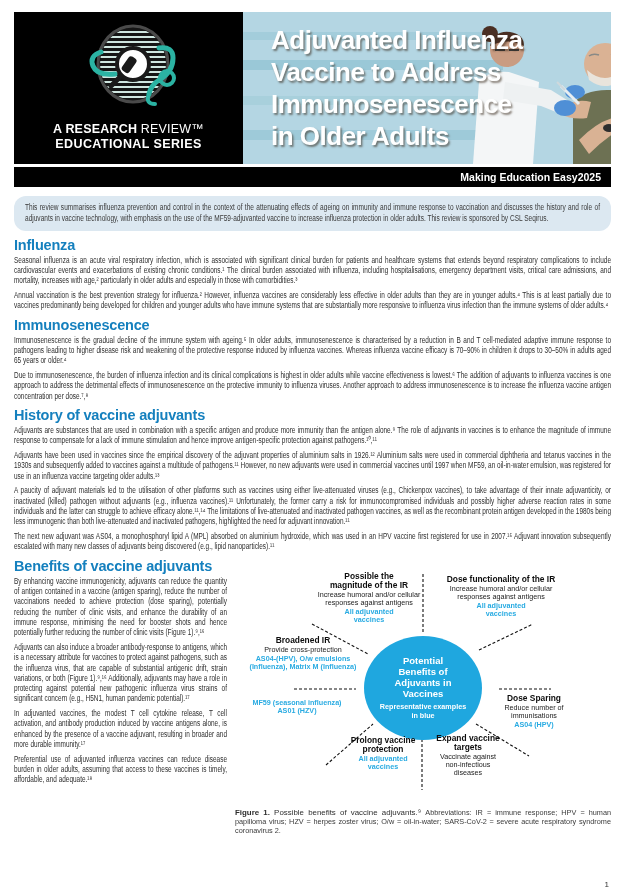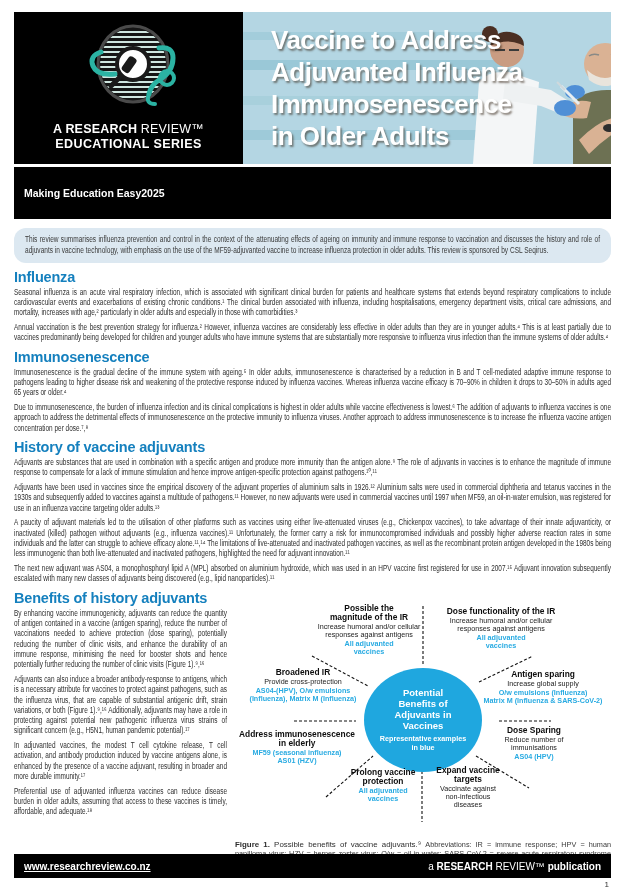--- a/index.html
+++ b/index.html
@@ -18,21 +18,21 @@
   .logo-line1 .b { font-weight:bold; }
   .logo-line2 { font-size:12.5px; font-weight:bold; letter-spacing:0.4px; }
   .photo-box { flex:1; position:relative; overflow:hidden; background:#b4d6e3; }
   .photo-box svg.scene { position:absolute; left:0; top:0; }
   .hero-title { position:absolute; left:28px; top:12px; color:#fff; font-weight:bold;
     font-size:26px; line-height:32px; letter-spacing:-0.5px;
     text-shadow:1.5px 2px 2px rgba(55,40,25,0.55); }
 
   
   .topbar { margin-top:3px; height:20px; background:#000; color:#fff;
-    display:flex; align-items:center; justify-content:flex-start; padding:16px 10px; }
+    display:flex; align-items:center; justify-content:flex-end; padding:0 10px; }
   .topbar .left { font-size:10.5px; font-weight:bold; }
   .topbar .right { font-size:10.5px; font-weight:bold; }
 
   
   .intro { margin-top:9px; background:#dce8f1; padding:6px 11px 7px; border-radius:12px; }
   .intro p { margin:0; font-size:8.5px; line-height:10.8px; text-align:justify; color:#3a3a3a; }
 
   
   .cond { width:130%; transform:scaleX(0.7692); transform-origin:0 0; }
 
@@ -134,22 +134,22 @@
           <path d="M247 34 q4 -16 20 -14 q14 2 14 14 l-4 -2 q-14 -6 -30 2 Z" fill="#4a2f23"></path>
           <circle cx="247" cy="22" r="8" fill="#4a2f23"></circle>
           <path d="M252 38 l10 0 M266 38 l10 0" stroke="#3a3a3a" stroke-width="2" fill="none"></path>
           <path d="M262 70 l46 8 l16 10 l-6 14 l-20 -8 l-38 -6 Z" fill="#eef1f2"></path>
           <ellipse cx="322" cy="96" rx="11" ry="8" fill="#4f8fd6"></ellipse>
           <ellipse cx="332" cy="80" rx="10" ry="7" fill="#4f8fd6"></ellipse>
           <line x1="318" y1="74" x2="336" y2="92" stroke="#e8eef0" stroke-width="3"></line>
           <line x1="314" y1="70" x2="322" y2="78" stroke="#cfd8dc" stroke-width="2"></line>
         </svg>
         <div class="hero-title">
+          <div>Adjuvanted Influenza</div>
           <div>Vaccine to Address</div>
-          <div>Adjuvanted Influenza</div>
           <div>Immunosenescence</div>
           <div>in Older Adults</div>
         </div>
       </div>
     </div>
 
     <div class="topbar">
       <span class="left">Making Education Easy</span>
       <span class="right">2025</span>
     </div>
@@ -166,21 +166,21 @@
     <p class="body cond">Immunosenescence is the gradual decline of the immune system with ageing.⁵ In older adults, immunosenescence is characterised by a reduction in B and T cell-mediated adaptive immune response to pathogens leading to higher disease risk and weakening of the protective response induced by influenza vaccines. Whereas influenza vaccine efficacy is 70–90% in children it drops to 30–50% in adults aged 65 years or older.⁴</p>
     <p class="body cond">Due to immunosenescence, the burden of influenza infection and its clinical complications is highest in older adults while vaccine effectiveness is lowest.⁶ The addition of adjuvants to influenza vaccines is one approach to address the detrimental effects of immunosenescence on the protective immunity to influenza viruses. Another approach to address immunosenescence is to increase the influenza vaccine antigen concentration per dose.⁷,⁸</p>
 
     <h2 class="sec">History of vaccine adjuvants</h2>
     <p class="body cond">Adjuvants are substances that are used in combination with a specific antigen and produce more immunity than the antigen alone.⁹ The role of adjuvants in vaccines is to enhance the magnitude of immune response to compensate for a lack of immune stimulation and hence improve antigen-specific protection against pathogens.¹⁰,¹¹</p>
     <p class="body cond">Adjuvants have been used in vaccines since the empirical discovery of the adjuvant properties of aluminium salts in 1926.¹² Aluminium salts were used in commercial diphtheria and tetanus vaccines in the 1930s and subsequently added to vaccines against a multitude of pathogens.¹¹ However, no new adjuvants were used in commercial vaccines until 1997 when MF59, an oil-in-water emulsion, was registered for use in an influenza vaccine targeting older adults.¹³</p>
     <p class="body cond">A paucity of adjuvant materials led to the utilisation of other platforms such as vaccines using either live-attenuated viruses (e.g., Chickenpox vaccines), to take advantage of their innate adjuvanticity, or inactivated (killed) pathogen without adjuvants (e.g., influenza vaccines).¹¹ Unfortunately, the former carry a risk for immunocompromised individuals and possibly higher adverse reaction rates in some individuals and the latter can struggle to achieve efficacy alone.¹¹,¹⁴ The limitations of live-attenuated and inactivated pathogen vaccines, as well as the recombinant protein antigen developed in the 1980s being less immunogenic than both live-attenuated and inactivated pathogens, highlighted the need for adjuvant innovation.¹¹</p>
     <p class="body cond">The next new adjuvant was AS04, a monophosphoryl lipid A (MPL) absorbed on aluminium hydroxide, which was used in an HPV vaccine first registered for use in 2007.¹⁵ Adjuvant innovation subsequently escalated with many new classes of adjuvants being discovered (e.g., lipid nanoparticles).¹¹</p>
 
     <div class="benefits">
-      <h2 class="sec">Benefits of history adjuvants</h2>
+      <h2 class="sec">Benefits of vaccine adjuvants</h2>
       <div class="benefits-left">
         <p class="body cond">By enhancing vaccine immunogenicity, adjuvants can reduce the quantity of antigen contained in a vaccine (antigen sparing), reduce the number of vaccinations needed to achieve protection (dose sparing), potentially reducing the number of clinic visits, and enhance the durability of an immune response, minimising the need for booster shots and hence potentially further reducing the number of clinic visits (Figure 1).⁹,¹⁶</p>
         <p class="body cond">Adjuvants can also induce a broader antibody-response to antigens, which is a necessary attribute for vaccines to protect against pathogens, such as the influenza virus, that are capable of substantial antigenic drift, strain variations, or both (Figure 1).⁹,¹⁶ Additionally, adjuvants may have a role in protecting against potential new pathogenic influenza virus strains of significant concern (e.g., H5N1, human pandemic potential).¹⁷</p>
         <p class="body cond">In adjuvanted vaccines, the modest T cell cytokine release, T cell activation, and antibody production induced by vaccine antigens alone, is enhanced by the presence of a vaccine adjuvant, resulting in broader and more durable immunity.¹⁷</p>
         <p class="body cond">Preferential use of adjuvanted influenza vaccines can reduce disease burden in older adults, assuming that access to these vaccines is timely, affordable, and adequate.¹⁸</p>
       </div>
 
       <div class="figure">
         <svg class="fig-lines" width="380" height="240" viewBox="0 0 380 240">
           <g stroke="#111" stroke-width="1.1" stroke-dasharray="3,2" fill="none">
@@ -217,30 +217,22 @@
 vaccines</div>
         </div>
 
         <div class="fig-node" style="left:72px; top:74px; width:126px;">
           <div class="t pre">Broadened IR</div>
           <div class="d pre">Provide cross-protection</div>
           <div class="e pre">AS04-(HPV), O/w emulsions
 (Influenza), Matrix M (Influenza)</div>
         </div>
 
-        <div class="fig-node" style="left:312px; top:76px; width:134px;">
-          <div class="t pre">Antigen sparing</div>
-          <div class="d pre">Increase global supply</div>
-          <div class="e pre">O/w emulsions (Influenza)
-Matrix M (Influenza &amp; SARS-CoV-2)</div>
-        </div>
 
         <div class="fig-node" style="left:66px; top:136px; width:134px;">
-          <div class="t pre">Address immunosenescence
-in elderly</div>
           <div class="e pre">MF59 (seasonal influenza)
 AS01 (HZV)</div>
         </div>
 
         <div class="fig-node" style="left:303px; top:132px; width:100px;">
           <div class="t pre">Dose Sparing</div>
           <div class="d pre">Reduce number of
 immunisations</div>
           <div class="e pre">AS04 (HPV)</div>
         </div>
@@ -261,19 +253,15 @@
         </div>
 
         <div class="fig-caption">
           <span class="lab">Figure 1.</span><span> Possible benefits of vaccine adjuvants.⁹ </span><span class="ab">Abbreviations: IR = immune response; HPV = human papilloma virus; HZV = herpes zoster virus; O/w = oil-in-water; SARS-CoV-2 = severe acute respiratory syndrome coronavirus 2.</span>
         </div>
       </div>
     </div>
   </div>
 
   <div class="footer">
-    <div class="footbar">
-      <a href="#">www.researchreview.co.nz</a>
-      <span class="pub"><span>a </span><span class="b">RESEARCH</span><span> REVIEW™ </span><span class="b">publication</span></span>
-    </div>
     <div class="pagenum">1</div>
   </div>
 </div>
 
 </body></html>

